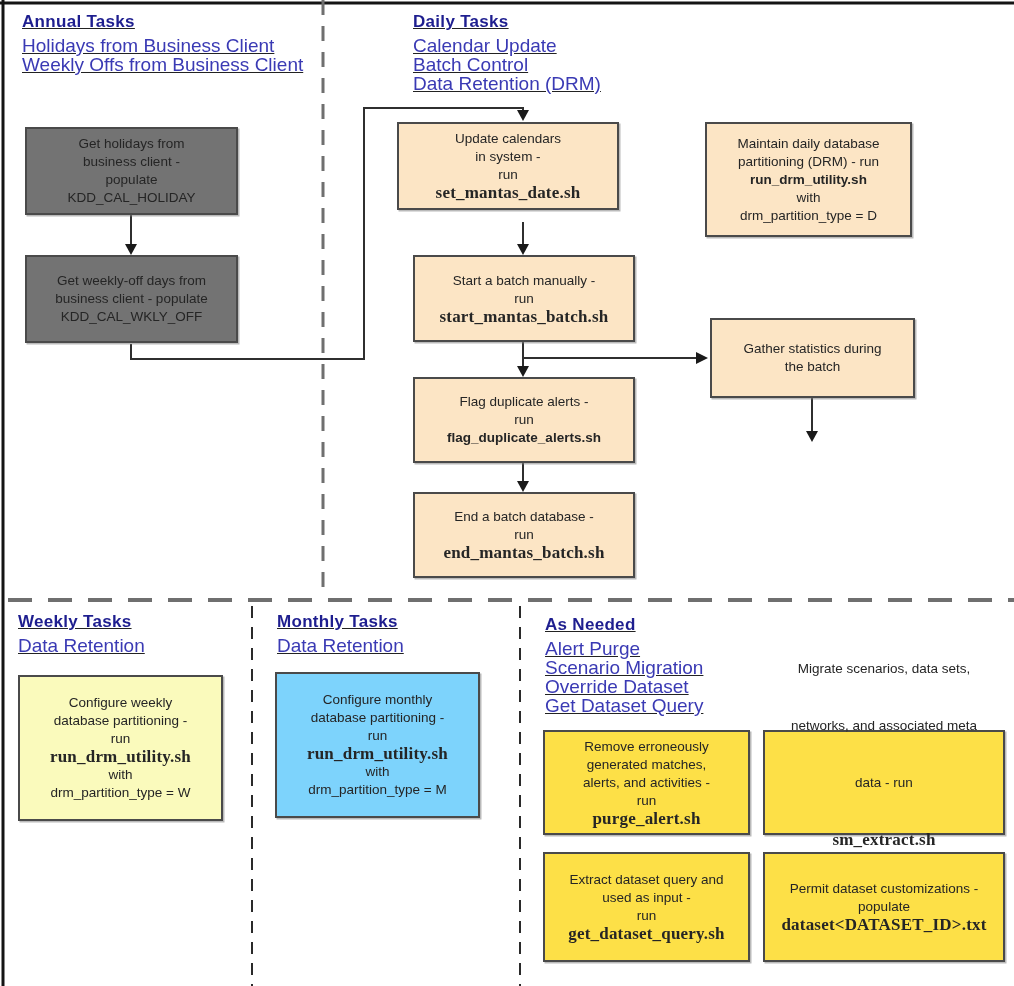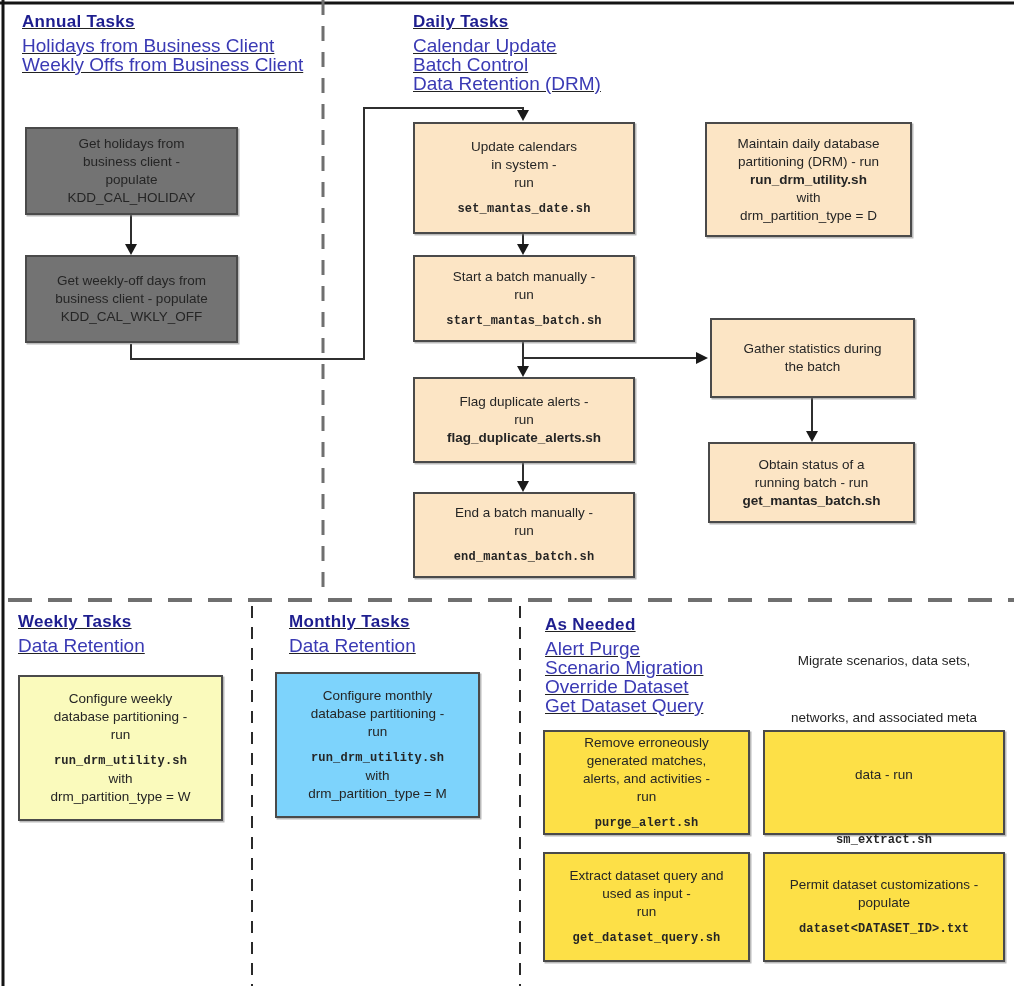--- a/index.html
+++ b/index.html
@@ -11,21 +11,21 @@
   .sec-sub{font-size:19px;color:#3a3ab4;line-height:19px;}
   .box{position:absolute;border:2px solid #4a4a4a;box-shadow:1.5px 1.5px 0 rgba(130,130,130,.55);
        display:flex;flex-direction:column;justify-content:center;align-items:center;
        text-align:center;font-size:13.5px;line-height:18px;color:#252525;padding:4px 2px;box-sizing:border-box;}
   .pink{background:#737373;}
   .peach{background:#fce5c5;}
   .yellow{background:#fafabc;}
   .green{background:#7dd3fc;}
   .blue{background:#fde047;}
   .ln{display:block;white-space:nowrap;}
-  .mono{font-family:Liberation Mono, monospace;font-weight:bold;font-size:12px;letter-spacing:.2px;margin-top:8px;}
+  .mono{font-family:Liberation Serif, serif;font-weight:bold;font-size:17px;letter-spacing:.2px;}
   .sb{font-weight:bold;}
   svg.overlay{position:absolute;left:0;top:0;pointer-events:none;}
 </style>
 </head>
 <body>
 
 <div class="stage">
 
   <svg class="overlay" width="1014" height="986" viewBox="0 0 1014 986">
 
@@ -70,21 +70,21 @@
     <div class="sec-sub">Calendar Update</div>
     <div class="sec-sub">Batch Control</div>
     <div class="sec-sub">Data Retention (DRM)</div>
   </div>
 
   <div class="sec" style="left:18px;top:612px;">
     <div class="sec-title">Weekly Tasks</div>
     <div class="sec-sub">Data Retention</div>
   </div>
 
-  <div class="sec" style="left:289px;top:612px;">
+  <div class="sec" style="left:277px;top:612px;">
     <div class="sec-title">Monthly Tasks</div>
     <div class="sec-sub">Data Retention</div>
   </div>
 
   <div class="sec" style="left:545px;top:615px;">
     <div class="sec-title">As Needed</div>
     <div class="sec-sub">Alert Purge</div>
     <div class="sec-sub">Scenario Migration</div>
     <div class="sec-sub">Override Dataset</div>
     <div class="sec-sub">Get Dataset Query</div>
@@ -96,63 +96,58 @@
     <span class="ln">populate</span>
     <span class="ln">KDD_CAL_HOLIDAY</span>
   </div>
 
   <div class="box pink" style="left:25px;top:255px;width:213px;height:88px;">
     <span class="ln">Get weekly-off days from</span>
     <span class="ln">business client - populate</span>
     <span class="ln">KDD_CAL_WKLY_OFF</span>
   </div>
 
-  <div class="box peach" style="left:413px;top:122px;width:222px;height:112px;">
+  <div class="box peach" style="left:397px;top:122px;width:222px;height:88px;">
     <span class="ln">Update calendars</span>
     <span class="ln">in system -</span>
     <span class="ln">run</span>
     <span class="ln mono">set_mantas_date.sh</span>
   </div>
 
   <div class="box peach" style="left:413px;top:255px;width:222px;height:87px;">
     <span class="ln">Start a batch manually -</span>
     <span class="ln">run</span>
     <span class="ln mono">start_mantas_batch.sh</span>
   </div>
 
   <div class="box peach" style="left:413px;top:377px;width:222px;height:86px;">
     <span class="ln">Flag duplicate alerts -</span>
     <span class="ln">run</span>
     <span class="ln sb">flag_duplicate_alerts.sh</span>
   </div>
 
   <div class="box peach" style="left:413px;top:492px;width:222px;height:86px;">
-    <span class="ln">End a batch manually -</span>
+    <span class="ln">End a batch database -</span>
     <span class="ln">run</span>
     <span class="ln mono">end_mantas_batch.sh</span>
   </div>
 
   <div class="box peach" style="left:705px;top:122px;width:207px;height:115px;">
     <span class="ln">Maintain daily database</span>
     <span class="ln">partitioning (DRM) - run</span>
     <span class="ln sb">run_drm_utility.sh</span>
     <span class="ln">with</span>
     <span class="ln">drm_partition_type = D</span>
   </div>
 
   <div class="box peach" style="left:710px;top:318px;width:205px;height:80px;text-align:center;">
     <span class="ln">Gather statistics during</span>
     <span class="ln">the batch</span>
   </div>
 
-  <div class="box peach" style="left:708px;top:442px;width:207px;height:81px;">
-    <span class="ln">Obtain status of a</span>
-    <span class="ln">running batch -  run</span>
-    <span class="ln sb">get_mantas_batch.sh</span>
-  </div>
 
   <div class="box yellow" style="left:18px;top:675px;width:205px;height:146px;">
     <span class="ln">Configure weekly</span>
     <span class="ln">database partitioning -</span>
     <span class="ln">run</span>
     <span class="ln mono">run_drm_utility.sh</span>
     <span class="ln">with</span>
     <span class="ln">drm_partition_type = W</span>
   </div>
 

